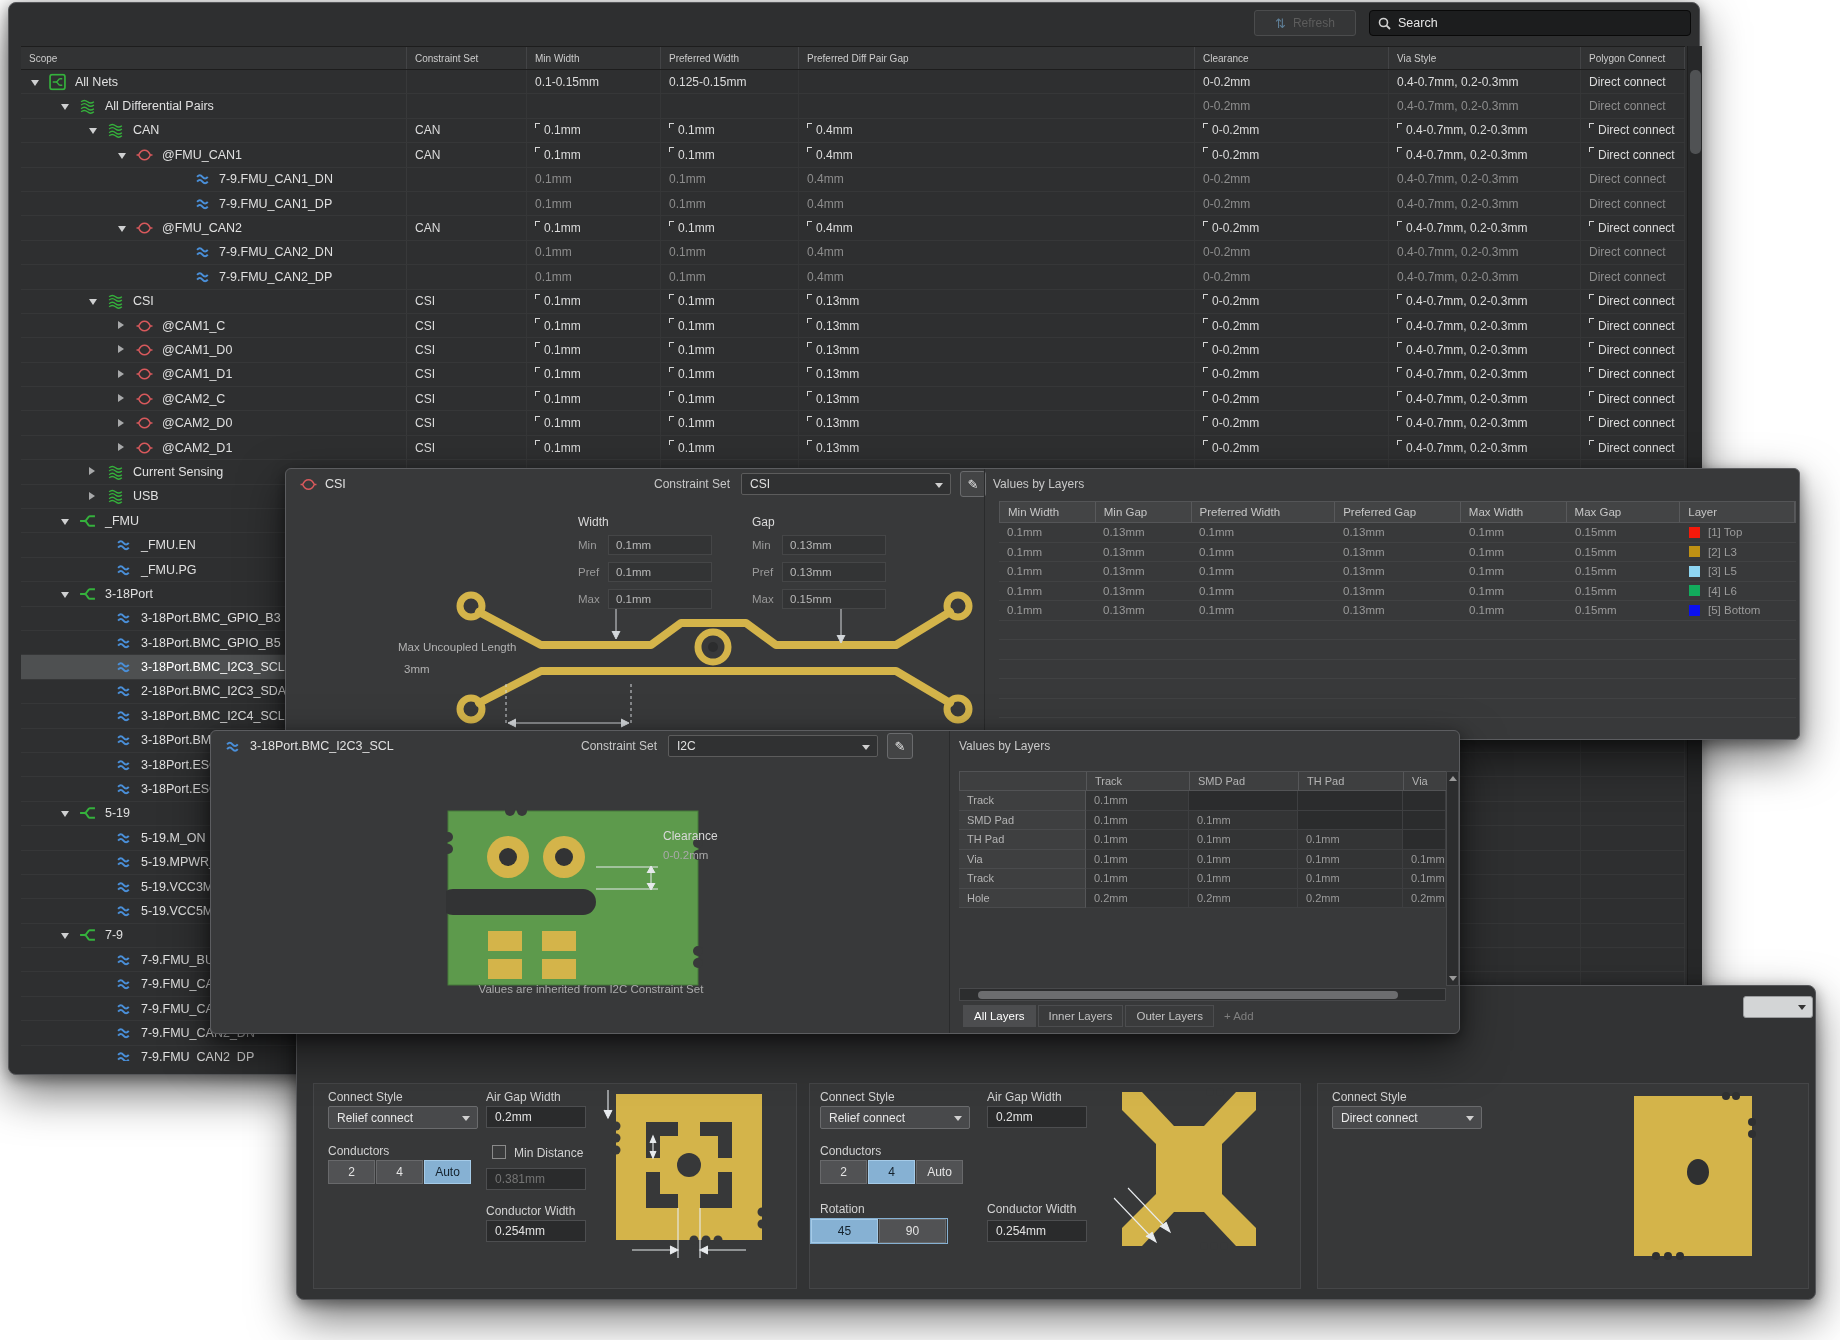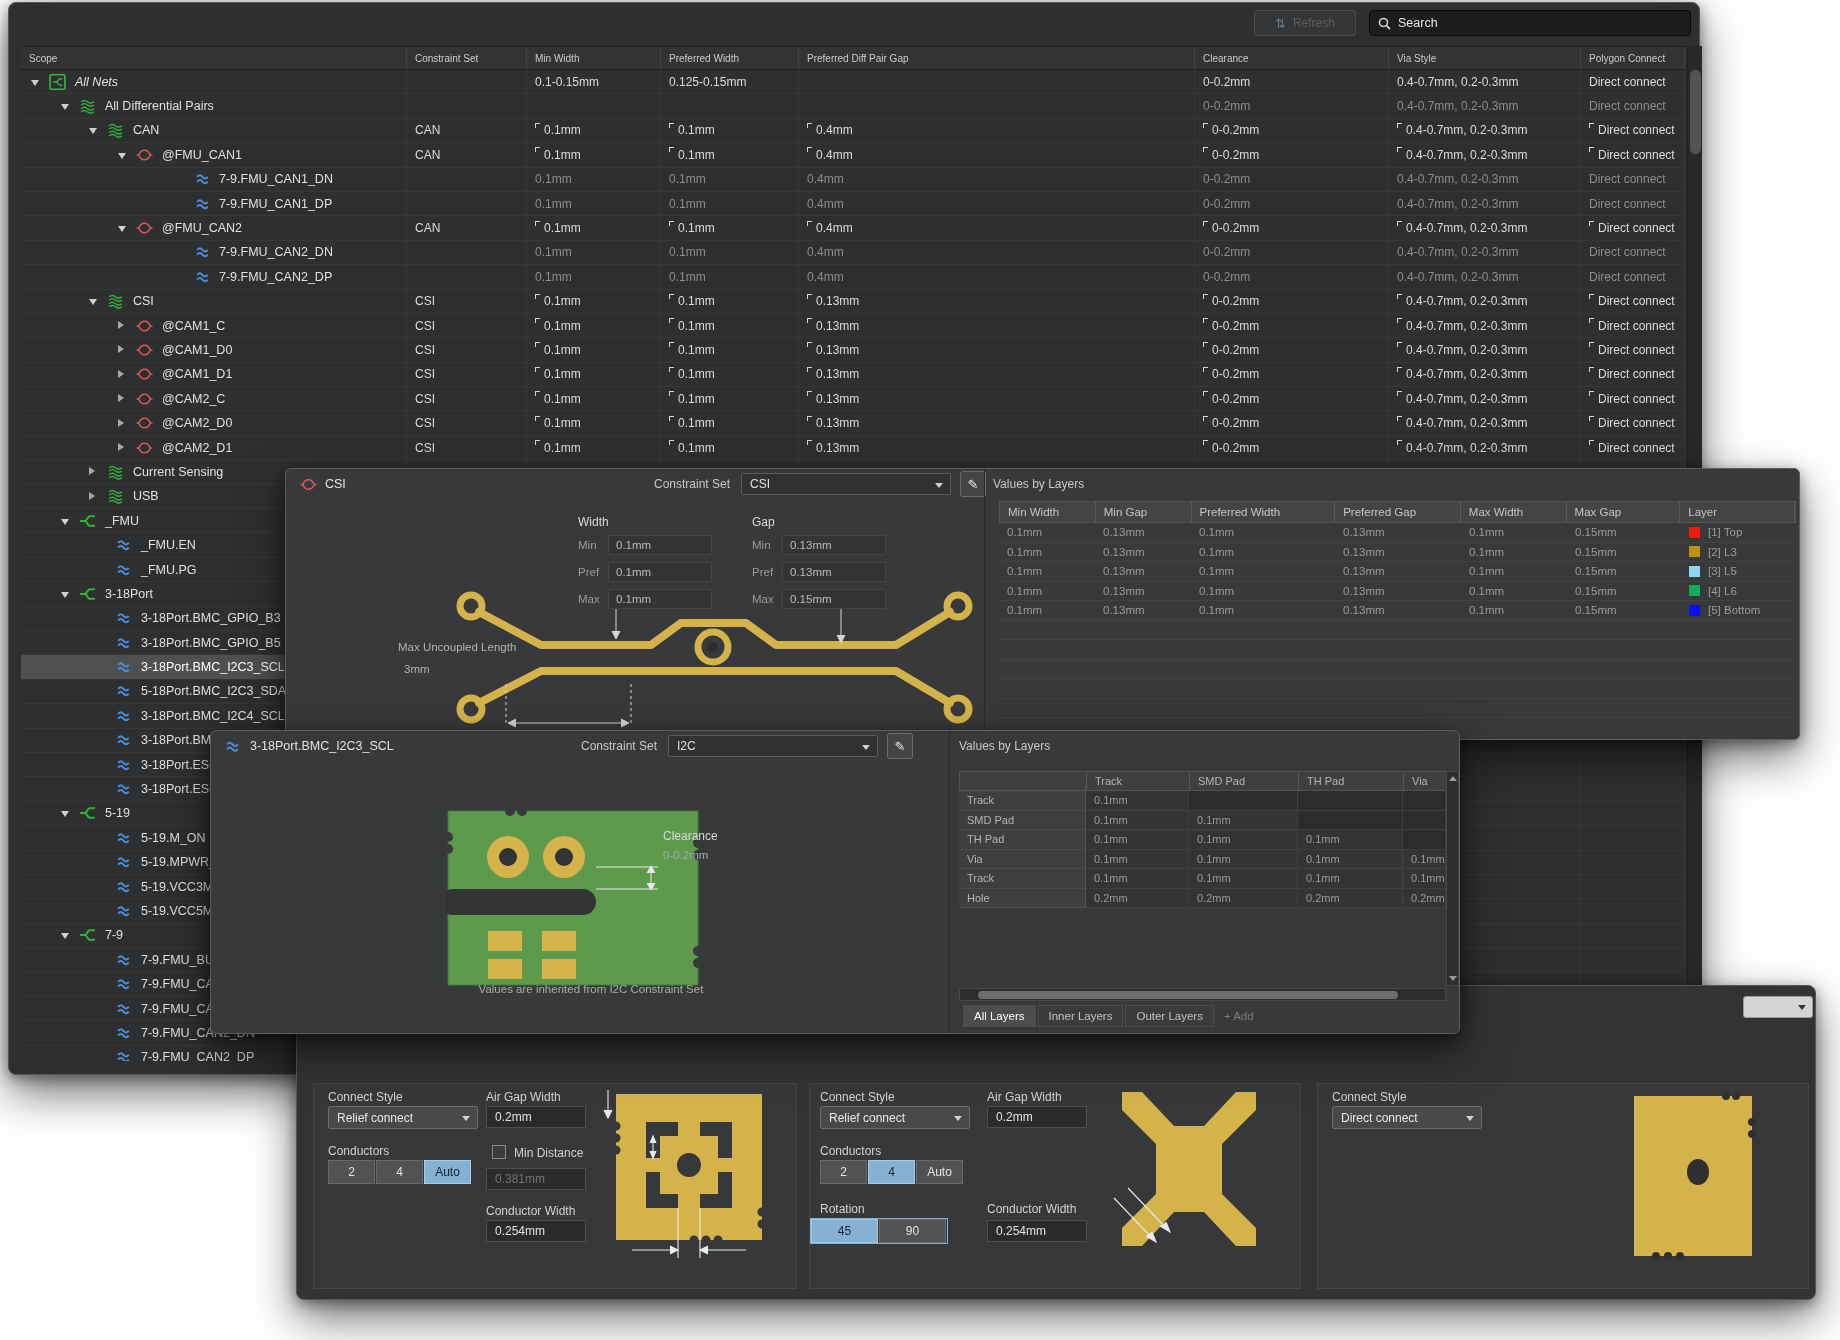--- a/index.html
+++ b/index.html
@@ -142,21 +142,21 @@
         <div class="gh-cell" style="width: 120px;">Constraint Set</div>
         <div class="gh-cell" style="width: 134px;">Min Width</div>
         <div class="gh-cell" style="width: 138px;">Preferred Width</div>
         <div class="gh-cell" style="width: 396px;">Preferred Diff Pair Gap</div>
         <div class="gh-cell" style="width: 194px;">Clearance</div>
         <div class="gh-cell" style="width: 192px;">Via Style</div>
         <div class="gh-cell" style="width: 104px;">Polygon Connect</div>
       </div>
     <div class="rows" id="rows">
         <div class="row">
-          <div class="cell scope" style="width: 386px; padding: 0px; font-style: italic;">
+          <div class="cell scope" style="width: 386px; padding: 0px;">
             <span class="arr down" style="left: 10px;"></span>
             <span class="tico" style="left: 28px;">
               <svg viewBox="0 0 16 16">
                 <rect x="1" y="1" width="14" height="14" rx="2" fill="none" stroke="#35b13c" stroke-width="1.6"></rect>
                 <path d="M3.5,8 h3 M6.5,8 C8.5,8 8.5,5 10.5,5 h2 M6.5,8 C8.5,8 8.5,11 10.5,11 h2" fill="none" stroke="#35b13c" stroke-width="1.4"></path>
               </svg>
             </span>
             <span class="lbl" style="left: 54px;">All Nets</span>
           </div>
           <div class="cell bright" style="width: 120px;"></div>
@@ -590,21 +590,21 @@
           <div class="cell bright" style="width: 192px;"></div>
           <div class="cell bright" style="width: 104px;"></div>
         </div>
         <div class="row">
           <div class="cell scope" style="width: 386px; padding: 0px;">
             <span class="tico" style="left: 95px;">
               <svg viewBox="0 0 16 16">
                 <path d="M2,6 q2.5,-3 5,0 t5,0 M2,10.5 q2.5,-3 5,0 t5,0" fill="none" stroke="#4a8fd8" stroke-width="1.9"></path>
               </svg>
             </span>
-            <span class="lbl" style="left: 120px;">5-18Port.BMC_I2C3_SDA</span>
+            <span class="lbl" style="left: 120px;">2-18Port.BMC_I2C3_SDA</span>
           </div>
           <div class="cell bright" style="width: 120px;"></div>
           <div class="cell bright" style="width: 134px;"></div>
           <div class="cell bright" style="width: 138px;"></div>
           <div class="cell bright" style="width: 396px;"></div>
           <div class="cell bright" style="width: 194px;"></div>
           <div class="cell bright" style="width: 192px;"></div>
           <div class="cell bright" style="width: 104px;"></div>
         </div>
         <div class="row">

